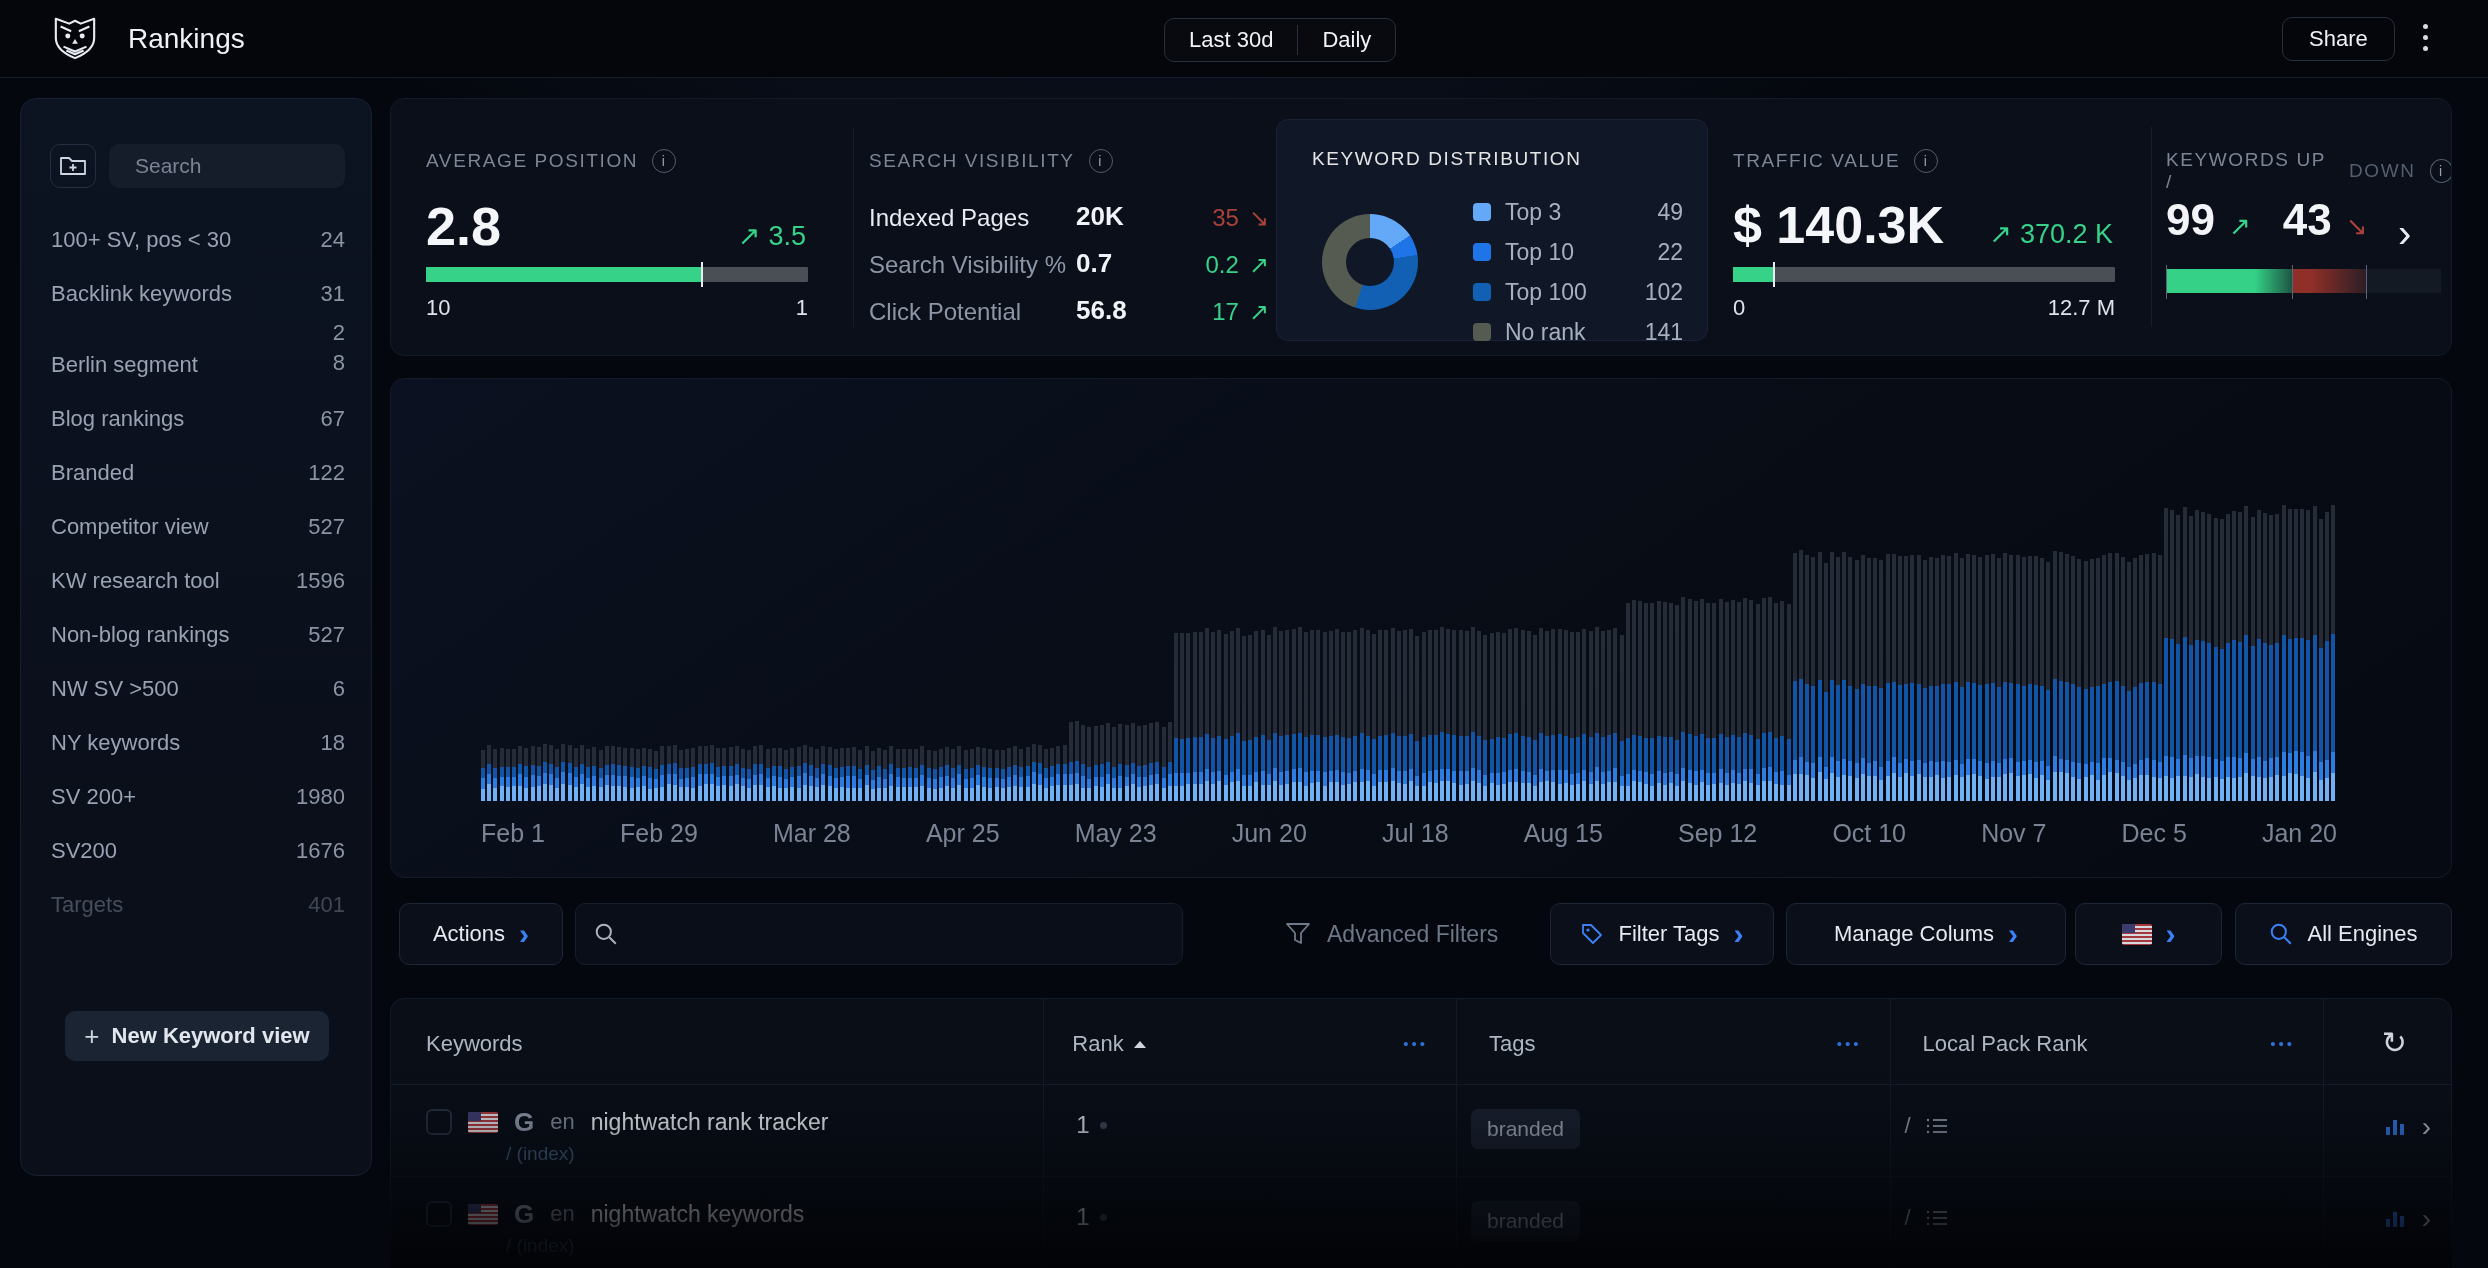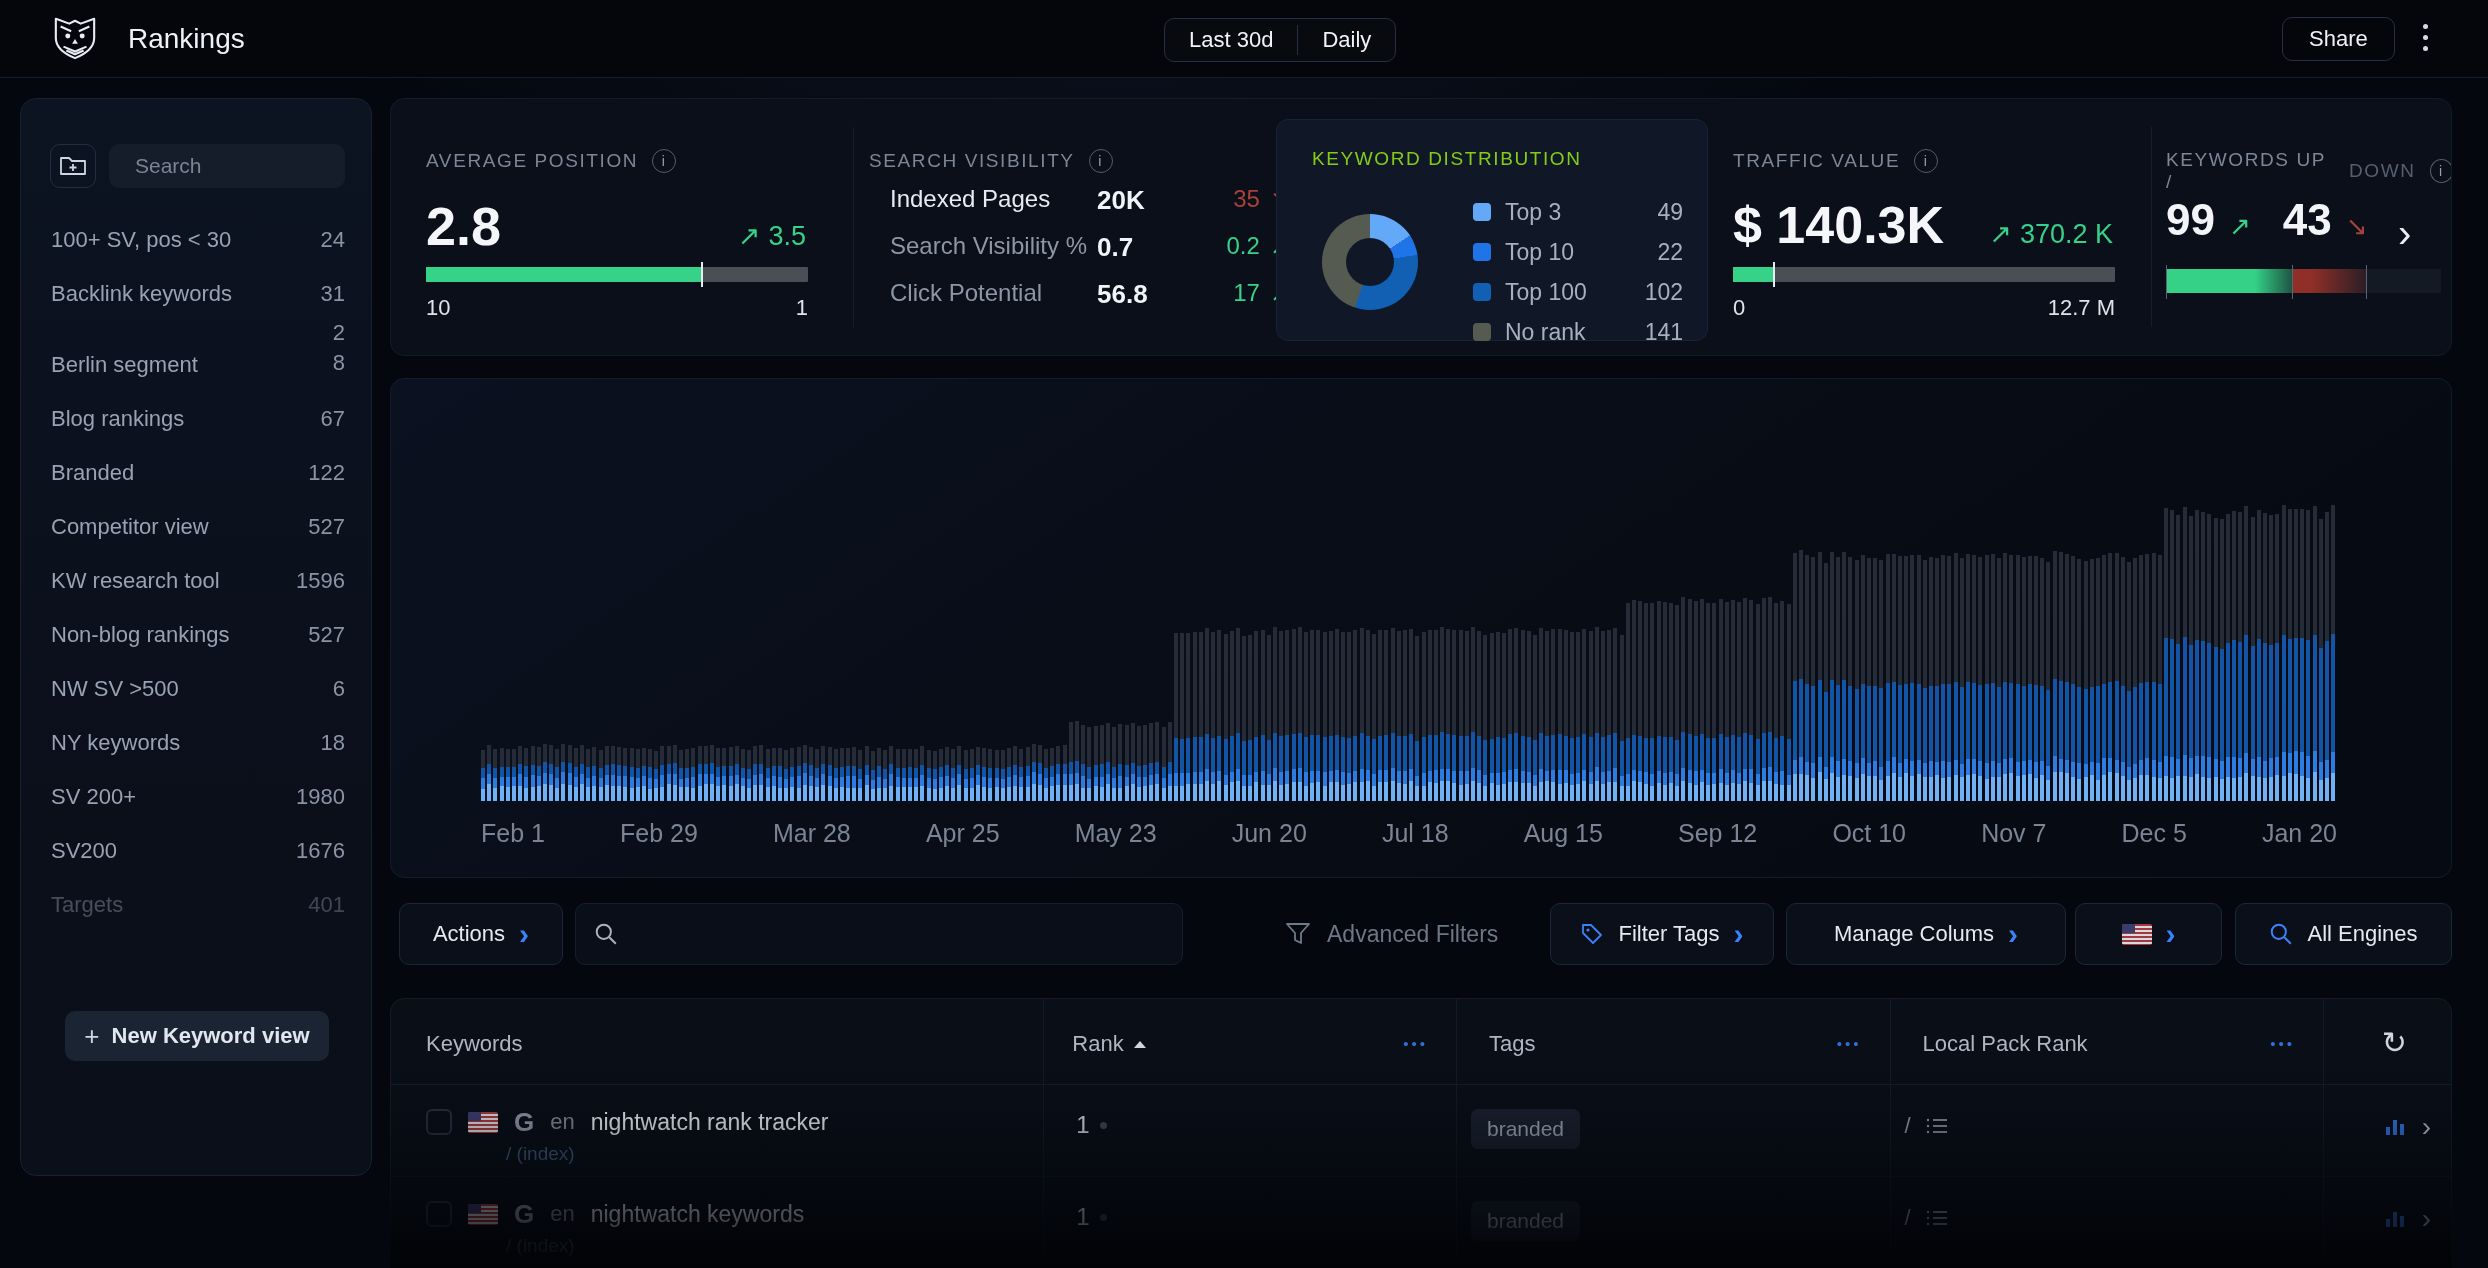--- a/index.html
+++ b/index.html
@@ -63,33 +63,33 @@
   .big-val { font-size:54px; font-weight:600; color:#f4f6f9; }
   .delta { font-size:27px; display:flex; align-items:baseline; gap:8px; }
   .delta.pos, .delta.pos .arrow { color:#37d189; }
   .hbar { position:absolute; top:168px; height:15px; background:#4a4f56; border-radius:1px; }
   .hbar .fill { position:absolute; left:0; top:0; bottom:0; background:#35d287; }
   .hbar .marker { position:absolute; top:-5px; bottom:-5px; width:2px; background:#e8ecf2; }
   .hscale { position:absolute; top:196px; display:flex; justify-content:space-between; font-size:22px; color:#dfe4ea; }
 
   
   .sv-rows { position:absolute; left:0; top:86px; width:380px; }
-  .sv-row { height:47px; position:relative; display:flex; align-items:flex-start;margin-left:21px; }
+  .sv-row { height:47px; position:relative; display:flex; align-items:flex-end; }
   .sv-label { font-size:24px; color:#8d96a6; }
   .sv-row:first-child .sv-label { color:#e8ecf2; }
   .sv-val { position:absolute; left:207px; font-size:26px; font-weight:600; color:#f0f3f7; }
   .sv-delta { position:absolute; left:290px; width:110px; text-align:right; font-size:24px;
     display:flex; justify-content:flex-end; gap:10px; }
   .sv-delta.pos, .sv-delta.pos .arrow { color:#37d189; }
   .sv-delta.neg, .sv-delta.neg .arrow { color:#a8423a; }
 
   
   .kd-card { position:absolute; left:885px; top:20px; width:432px; height:222px;
     background:#101828; border:1px solid #1a2335; border-radius:12px; }
-  .kd-title { position:absolute; left:35px; top:28px; font-size:19px; letter-spacing:1.6px; color:#84cc16; }
+  .kd-title { position:absolute; left:35px; top:28px; font-size:19px; letter-spacing:1.6px; color:#e5e5e5; }
   .donut { position:absolute; left:45px; top:94px; width:96px; height:96px; border-radius:50%; }
   .donut .hole { position:absolute; left:24px; top:24px; width:48px; height:48px; border-radius:50%; background:#101828; }
   .kd-legend { position:absolute; left:196px; top:72px; width:210px; }
   .kd-lrow { height:40px; display:flex; align-items:center; position:relative; }
   .kd-swatch { width:18px; height:18px; border-radius:4px; margin-right:14px; }
   .kd-label { font-size:23px; color:#a7b0bf; }
   .kd-val { position:absolute; right:0; font-size:23px; color:#a7b0bf; }
 
   
   .ud-title-muted { color:#555f6f; }

